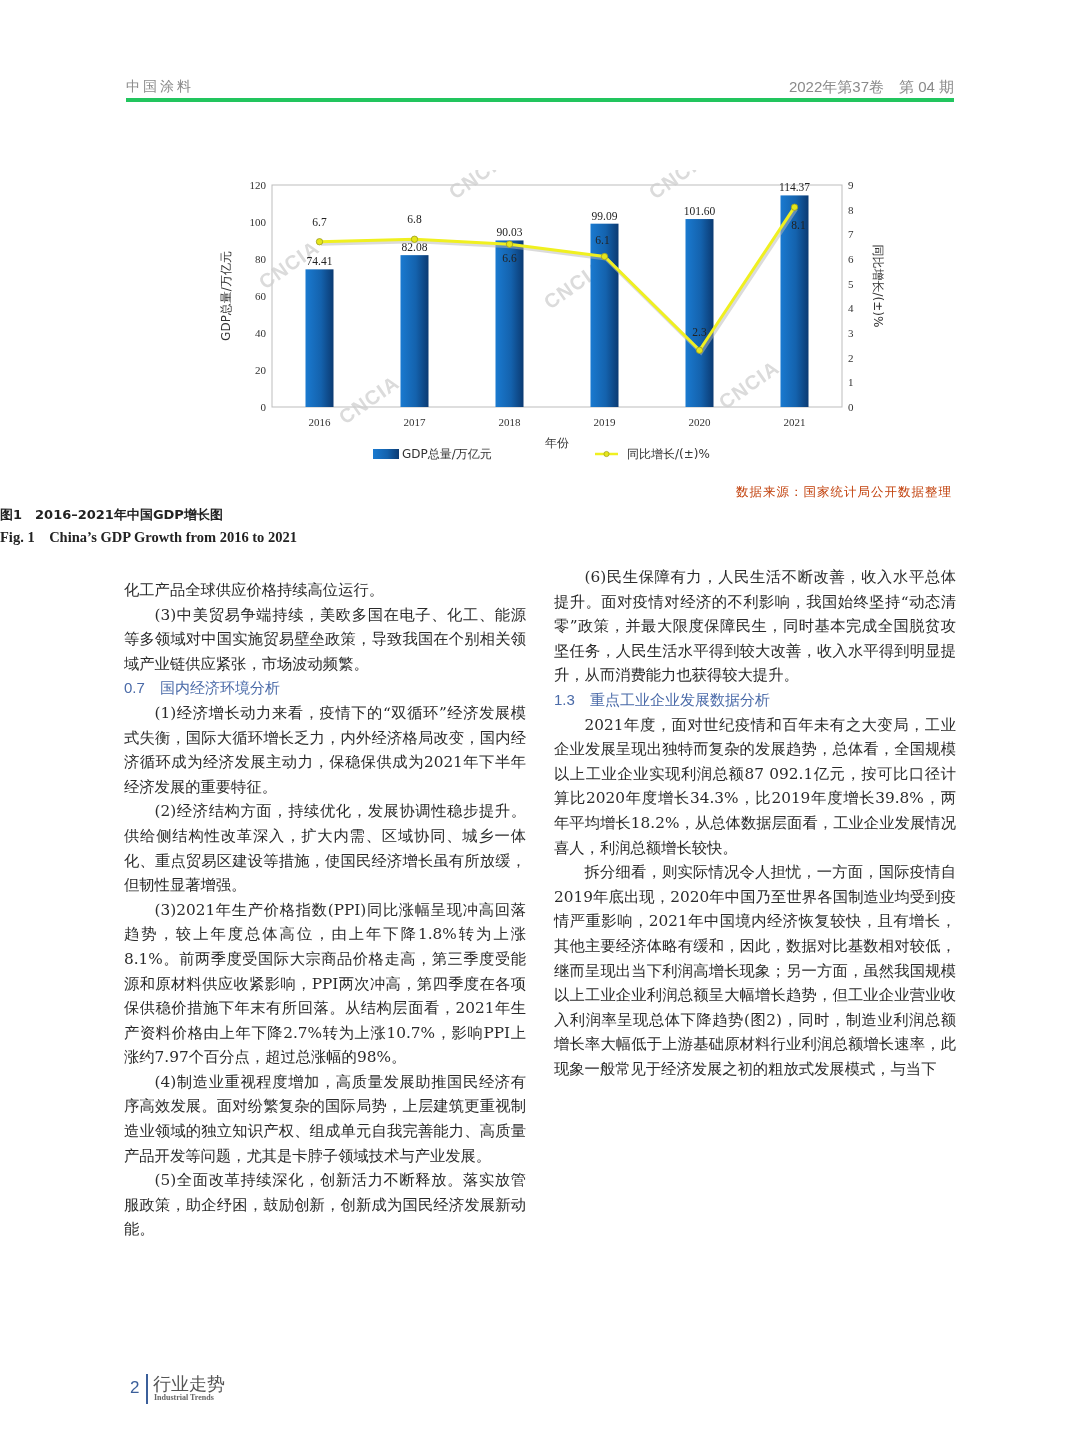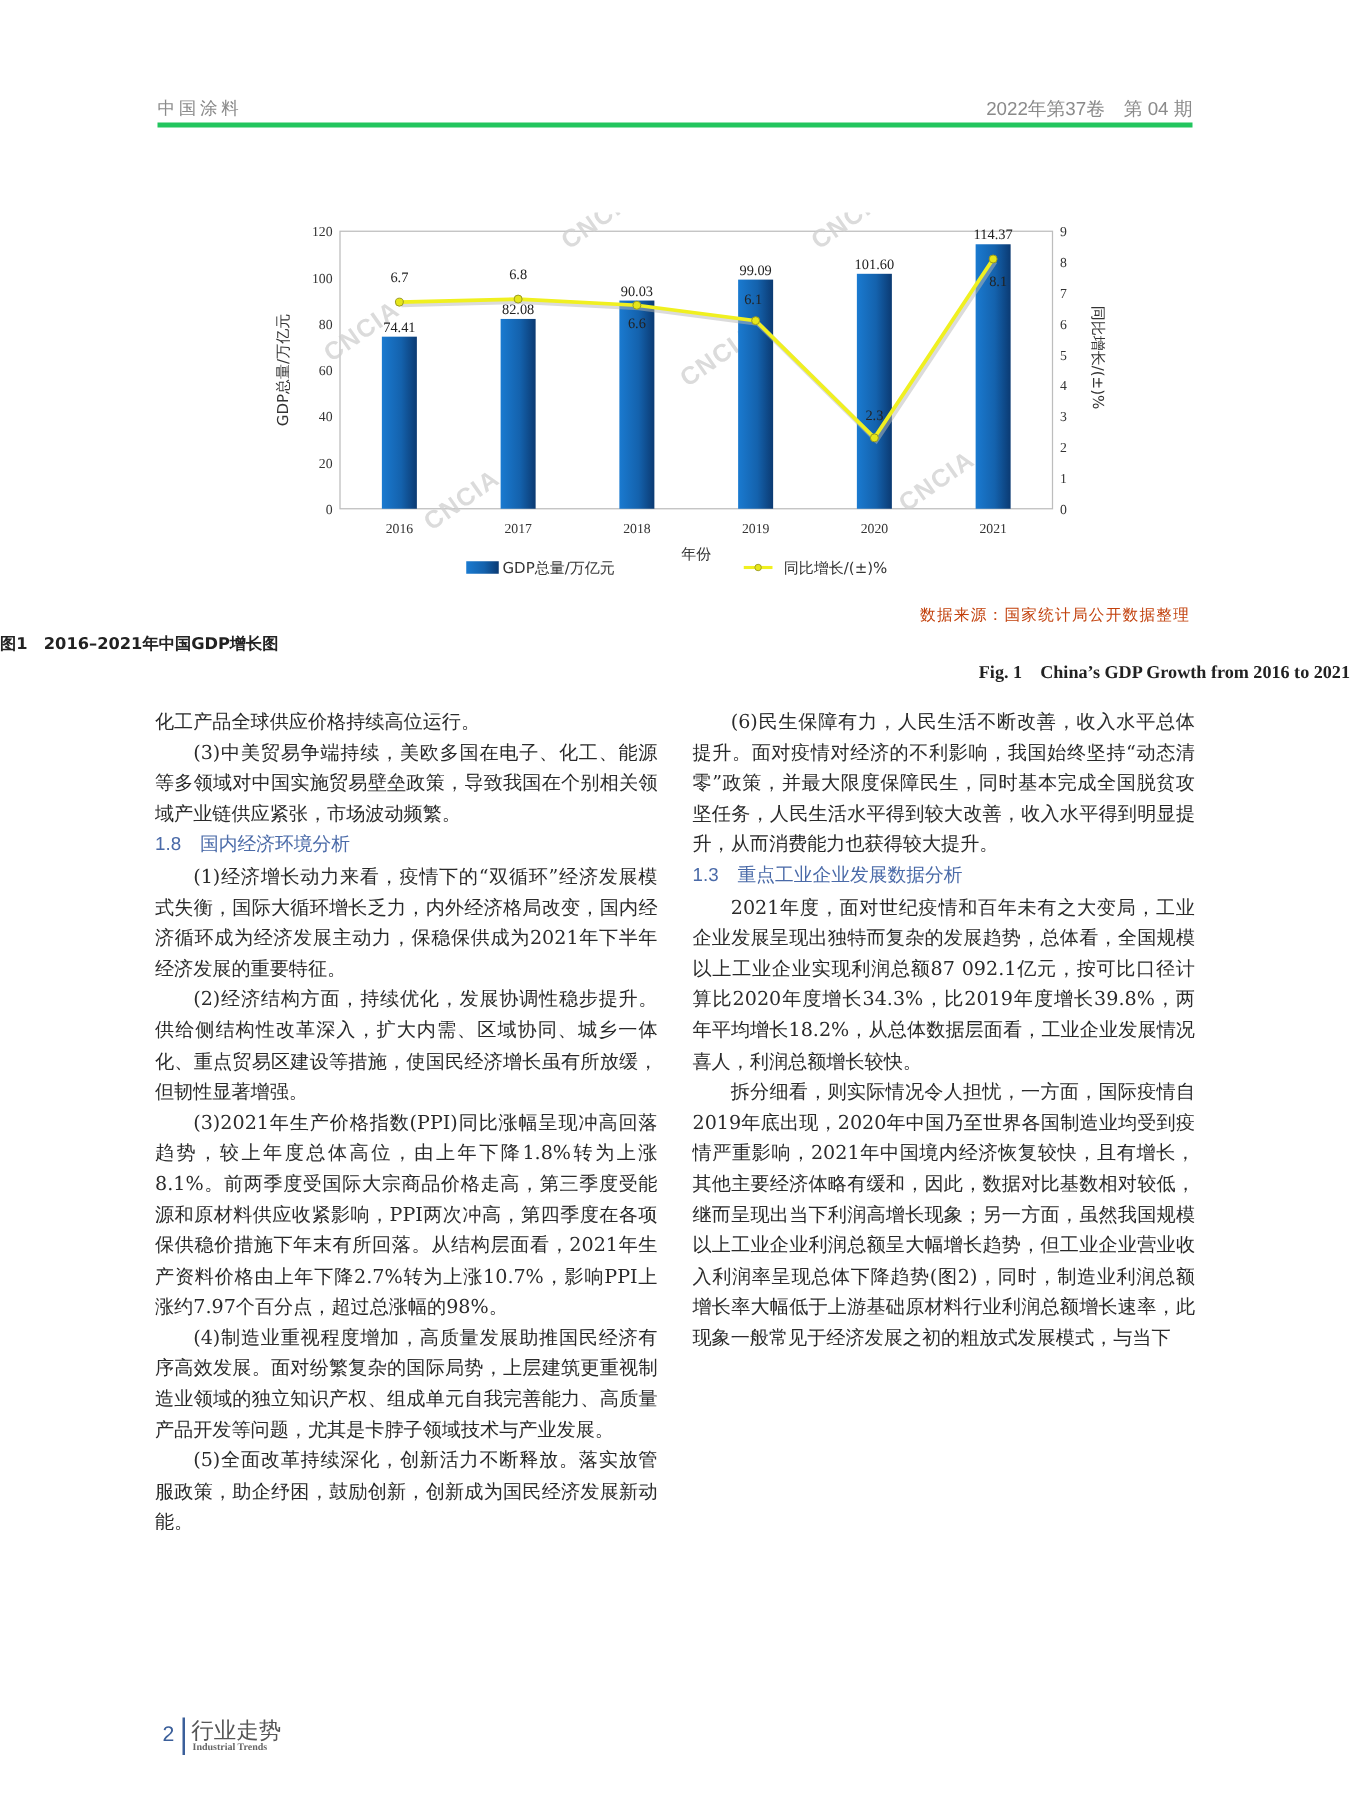--- a/index.html
+++ b/index.html
@@ -12,24 +12,24 @@
 
   .chart-wrap { position: absolute; left: 210px; top: 170px; width: 700px; height: 310px; }
   .chart-wrap svg { position: absolute; left: 0; top: 0; }
   .tick { font-family: "Liberation Serif", serif; font-size: 11px; fill: #333; }
   .lbl { font-family: "Liberation Serif", serif; font-size: 11.5px; fill: #222; }
   .axis-title { font-family: "DejaVu Sans", sans-serif; font-size: 12px; fill: #333; }
   .wm { font-family: "Liberation Sans", sans-serif; font-weight: bold; font-size: 20px; fill: #cfcfcf; opacity: 0.75; letter-spacing: 1px; }
 
   .source-note { position: absolute; right: 128px; top: 484px; font-family: "DejaVu Sans", sans-serif; font-size: 12.5px; color: #c2410c; letter-spacing: 1px; }
   .caption-cn { position: absolute; left: 0; width: 1080px; top: 506px; text-align: left; font-family: "DejaVu Sans", sans-serif; font-weight: bold; font-size: 13px; color: #222; }
-  .caption-en { position: absolute; left: 0; width: 1080px; top: 528px; text-align: right; font-family: "Liberation Serif", serif; font-weight: bold; font-size: 14.5px; color: #222; }
+  .caption-en { position: absolute; left: 0; width: 1080px; top: 528px; text-align: left; font-family: "Liberation Serif", serif; font-weight: bold; font-size: 14.5px; color: #222; }
 
   .col { position: absolute; top: 565px; width: 402px; font-size: 15.3px; line-height: 24.6px; color: #2a2a2a; text-align: justify; }
-  .col-left { left: 124px; }
+  .col-left { left: 124px; margin-top: 13px; }
   .col-right { left: 554px; }
   .col p { text-indent: 2em; }
   .col p.noindent { text-indent: 0; }
   .col h3 { font-family: "DejaVu Sans", sans-serif; font-weight: normal; font-size: 15px; color: #4a6aa8; line-height: 24.6px; }
   .col h3 .num { display: inline-block; width: 36px; font-family: "Liberation Sans", sans-serif; }
 
   .footer { position: absolute; left: 130px; top: 1372px; height: 32px; }
   .footer .page-num { position: absolute; left: 0; top: 6px; font-family: "Liberation Sans", sans-serif; font-size: 17px; color: #3b5f9a; }
   .footer .bar { position: absolute; left: 16px; top: 2px; width: 2px; height: 30px; background: #3b5f9a; }
   .footer .section-cn { position: absolute; left: 23px; top: 0px; font-family: "DejaVu Sans", sans-serif; font-size: 18px; color: #555; white-space: nowrap; }
@@ -119,21 +119,21 @@
     </svg>
 </div>
 
 <div class="source-note">数据来源：国家统计局公开数据整理</div>
 <div class="caption-cn">图1　2016–2021年中国GDP增长图</div>
 <div class="caption-en">Fig. 1　China’s GDP Growth from 2016 to 2021</div>
 
 <div class="col col-left" id="col-left">
     <p class="noindent">化工产品全球供应价格持续高位运行。</p>
     <p>(3)中美贸易争端持续，美欧多国在电子、化工、能源等多领域对中国实施贸易壁垒政策，导致我国在个别相关领域产业链供应紧张，市场波动频繁。</p>
-    <h3><span class="num">1.8</span><span>国内经济环境分析</span></h3>
+    <h3><span class="num">0.7</span><span>国内经济环境分析</span></h3>
     <p>(1)经济增长动力来看，疫情下的“双循环”经济发展模式失衡，国际大循环增长乏力，内外经济格局改变，国内经济循环成为经济发展主动力，保稳保供成为2021年下半年经济发展的重要特征。</p>
     <p>(2)经济结构方面，持续优化，发展协调性稳步提升。供给侧结构性改革深入，扩大内需、区域协同、城乡一体化、重点贸易区建设等措施，使国民经济增长虽有所放缓，但韧性显著增强。</p>
     <p>(3)2021年生产价格指数(PPI)同比涨幅呈现冲高回落趋势，较上年度总体高位，由上年下降1.8%转为上涨8.1%。前两季度受国际大宗商品价格走高，第三季度受能源和原材料供应收紧影响，PPI两次冲高，第四季度在各项保供稳价措施下年末有所回落。从结构层面看，2021年生产资料价格由上年下降2.7%转为上涨10.7%，影响PPI上涨约7.97个百分点，超过总涨幅的98%。</p>
     <p>(4)制造业重视程度增加，高质量发展助推国民经济有序高效发展。面对纷繁复杂的国际局势，上层建筑更重视制造业领域的独立知识产权、组成单元自我完善能力、高质量产品开发等问题，尤其是卡脖子领域技术与产业发展。</p>
     <p>(5)全面改革持续深化，创新活力不断释放。落实放管服政策，助企纾困，鼓励创新，创新成为国民经济发展新动能。</p>
   </div>
 <div class="col col-right" id="col-right">
     <p>(6)民生保障有力，人民生活不断改善，收入水平总体提升。面对疫情对经济的不利影响，我国始终坚持“动态清零”政策，并最大限度保障民生，同时基本完成全国脱贫攻坚任务，人民生活水平得到较大改善，收入水平得到明显提升，从而消费能力也获得较大提升。</p>
     <h3><span class="num">1.3</span><span>重点工业企业发展数据分析</span></h3>
     <p>2021年度，面对世纪疫情和百年未有之大变局，工业企业发展呈现出独特而复杂的发展趋势，总体看，全国规模以上工业企业实现利润总额87 092.1亿元，按可比口径计算比2020年度增长34.3%，比2019年度增长39.8%，两年平均增长18.2%，从总体数据层面看，工业企业发展情况喜人，利润总额增长较快。</p>

